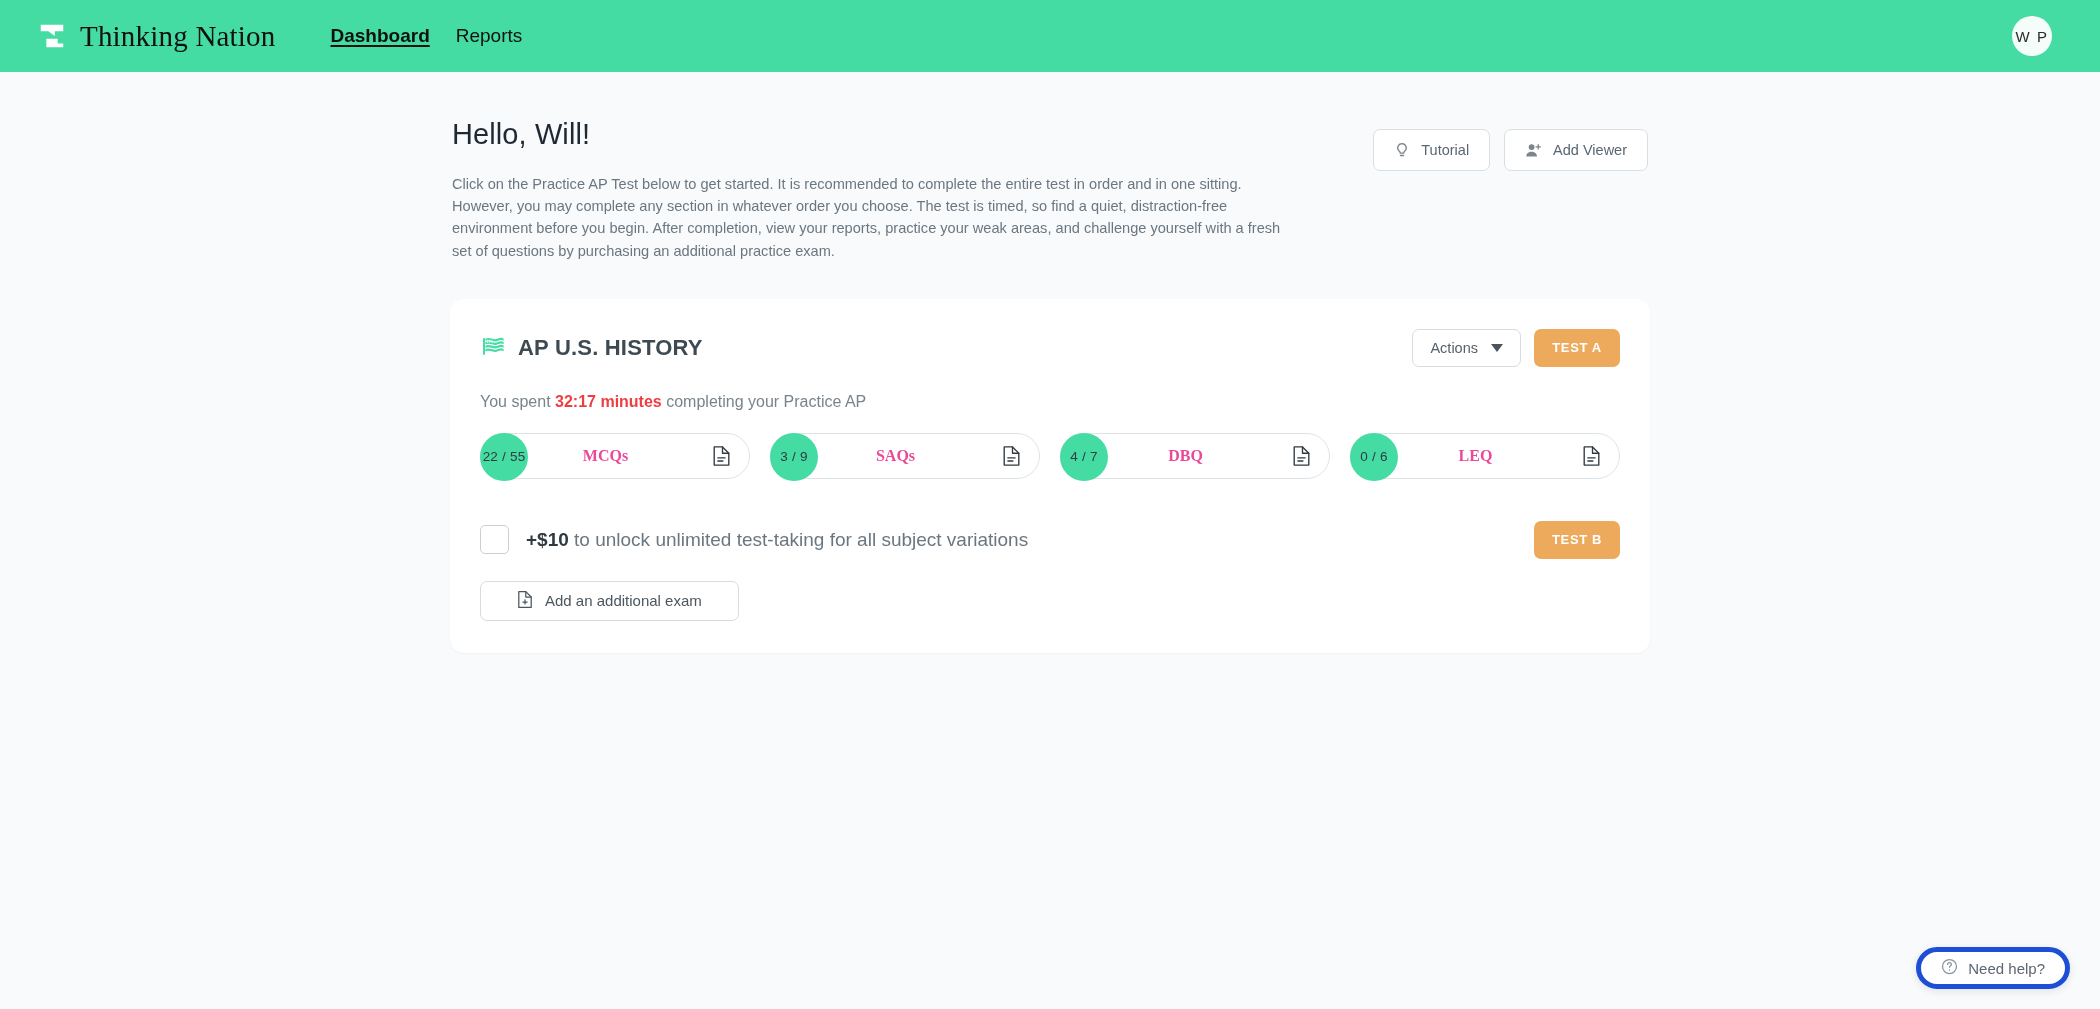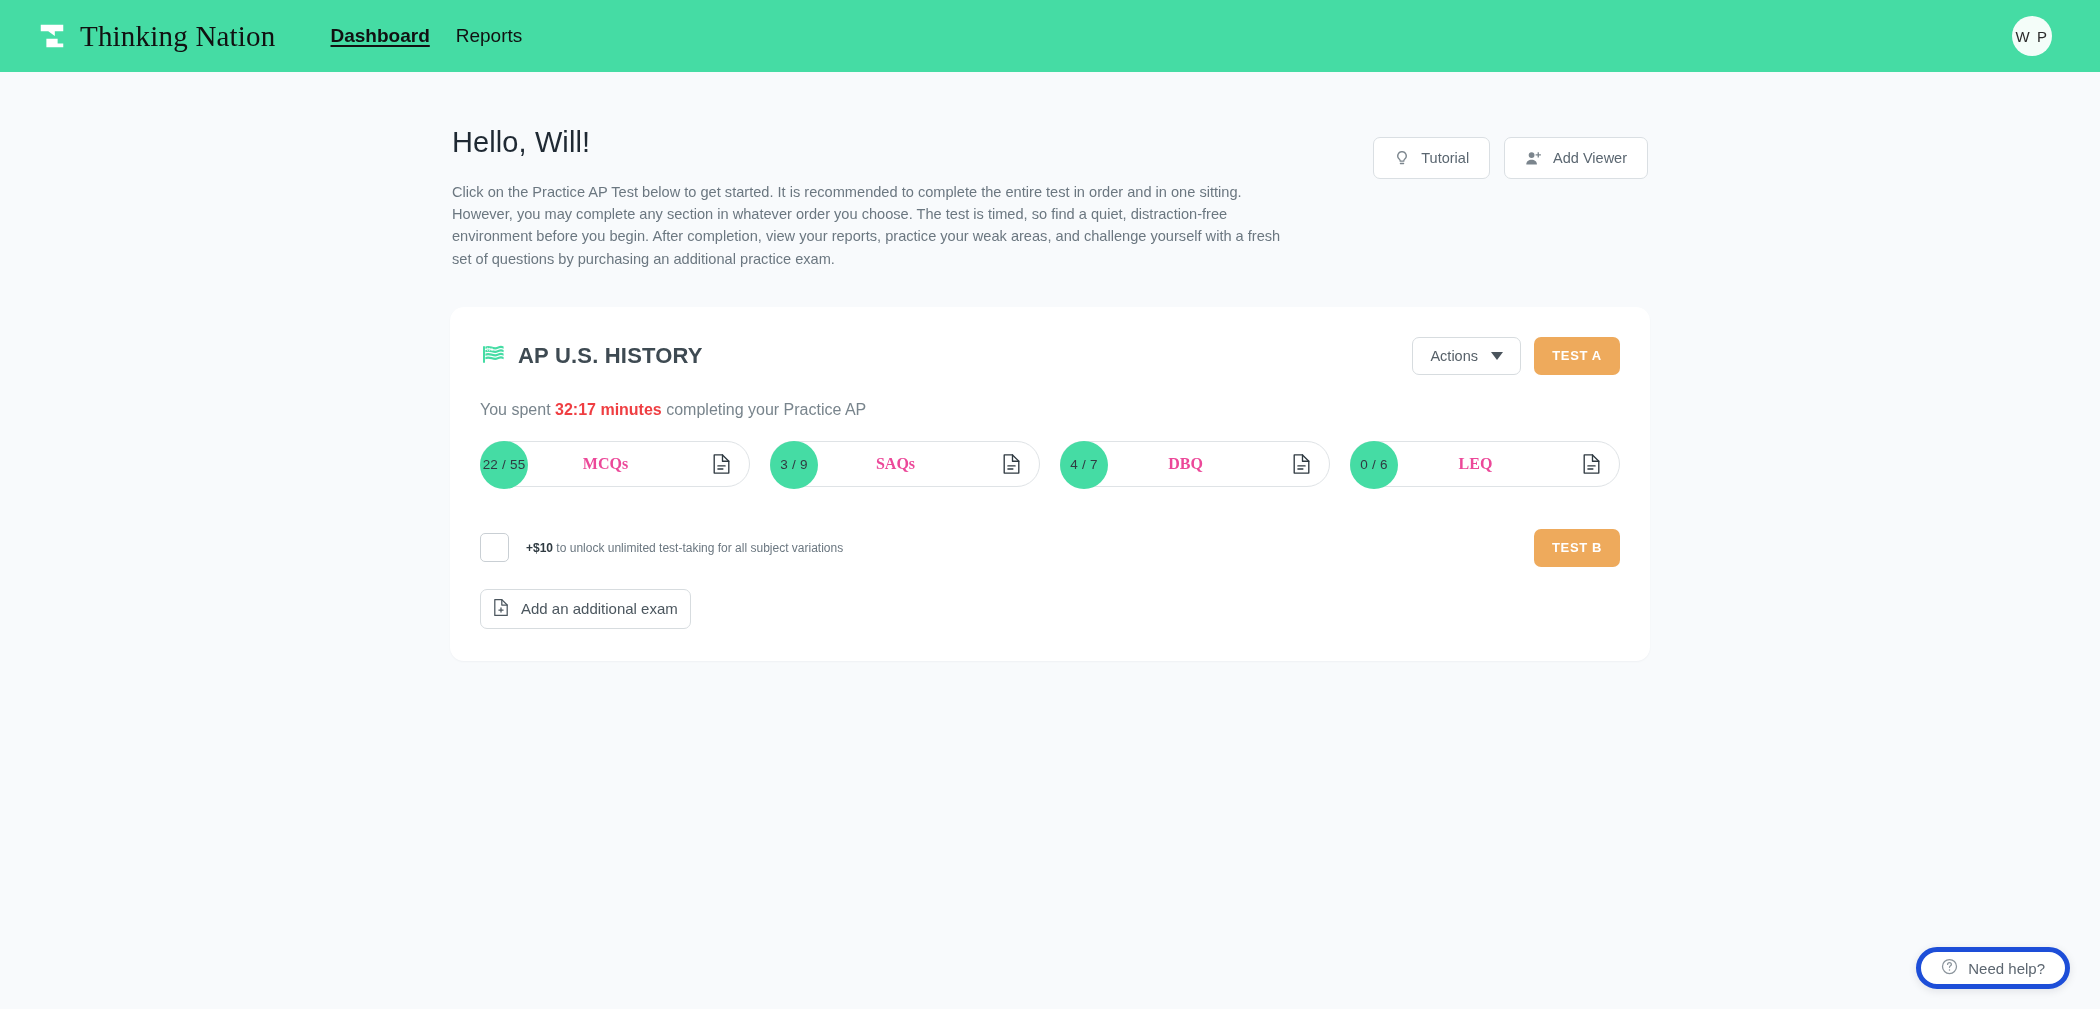--- a/index.html
+++ b/index.html
@@ -78,21 +78,21 @@
     justify-content: center;
     font-size: 15px;
     color: #2b2b2b;
     letter-spacing: 1.5px;
     cursor: pointer;
   }
 
   
   .page {
     width: 1200px;
-    margin: 16px auto;
+    margin: 8px auto;
     padding-top: 38px;
     position: relative;
   }
   .hero {
     display: flex;
     justify-content: space-between;
     align-items: flex-start;
     padding: 0 2px;
   }
   .hero-left { max-width: 860px; }
@@ -271,35 +271,35 @@
   .checkbox {
     width: 29px;
     height: 29px;
     border: 1.5px solid #c9cfd4;
     border-radius: 5px;
     background: #fff;
     cursor: pointer;
     flex-shrink: 0;
   }
   .unlock-text {
-    font-size: 12px;
+    font-size: 19px;
     color: #6b7780;
   }
   .unlock-text b {
     color: #2f3a41;
     font-weight: 700;
   }
 
   .add-exam-btn {
     margin-top: 22px;
     display: inline-flex;
     align-items: center;
     gap: 12px;
     height: 40px;
-    padding: 0 12px;
+    padding: 0 36px;
     border: 1px solid #d7dcdf;
     border-radius: 7px;
     background: #fff;
     font-size: 15px;
     color: #4b565e;
     cursor: pointer;
   }
 
   
   .need-help {

